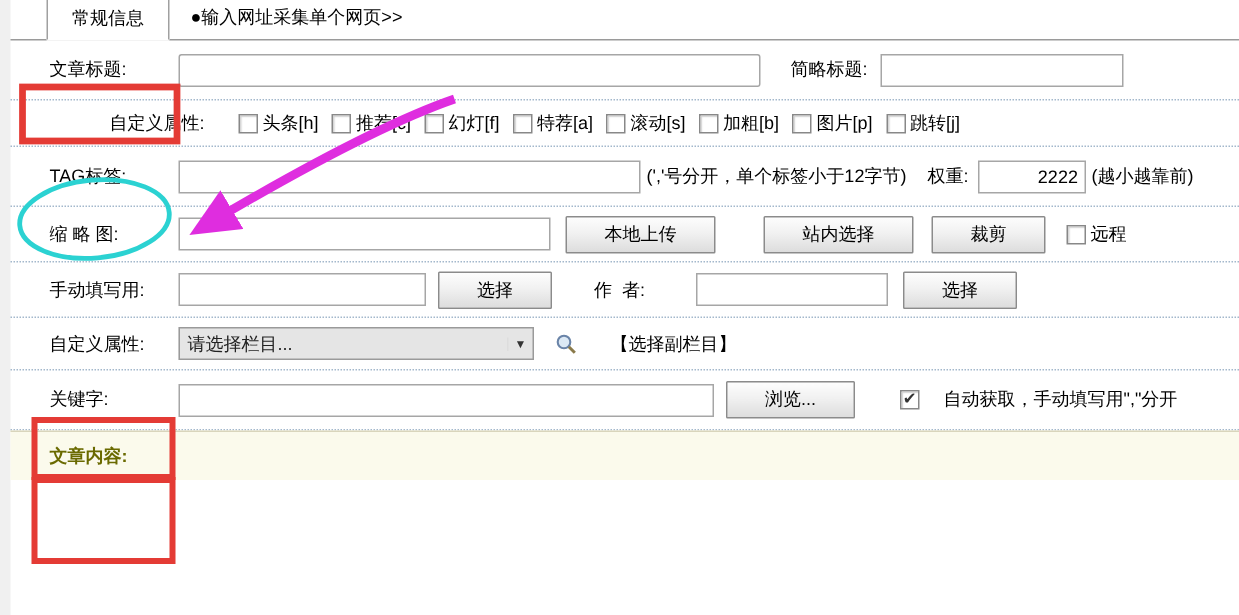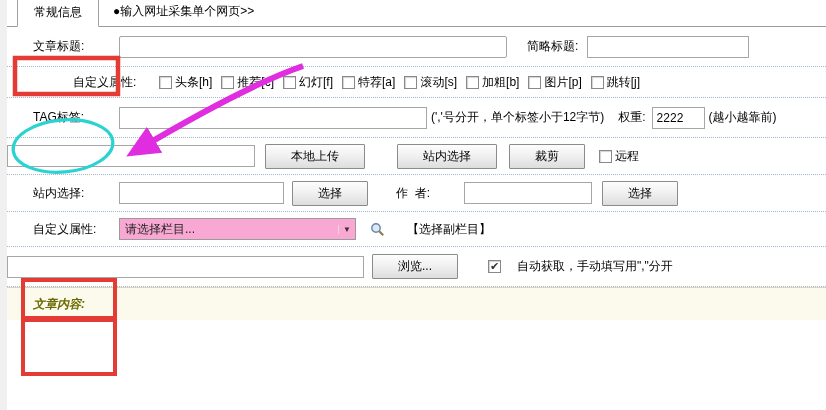--- a/index.html
+++ b/index.html
@@ -11,21 +11,21 @@
   }
   .gutter { position:absolute; left:0; top:0; bottom:0; width:7px; background:#f0f0f0; }
   .page { position:absolute; left:7px; top:0; right:0; bottom:0; }
 
   
   .breadcrumb { height:30px; padding:9px 0 0 21px; display:flex; align-items:center; gap:7px; }
   .crumb-link { color:#333; text-decoration:underline; cursor:pointer; }
   .crumb-sep, .crumb-cur { color:#111; }
 
   
-  .tabbar { height:27px; display:flex; align-items:flex-end; border-bottom:1px solid #9a9a9a; padding-left:10px; }
+  .tabbar { height:27px; display:flex; align-items:flex-end; border-bottom:1px solid #9a9a9a; padding-left:24px; }
   .tab {
     border:1px solid #a0a0a0; border-bottom:1px solid #fff; background:#fff;
     padding:4px 16px 5px 16px; margin-bottom:-1px; position:relative; z-index:2; cursor:pointer;
   }
   .collect { padding:0 0 6px 14px; cursor:pointer; }
 
   
   .row { display:flex; align-items:center; border-bottom:1px dotted #a3b8cc; padding-left:0; }
   .lab { width:112px; padding-left:26px; flex:none; }
   .r1 { height:40px; } .r2 { height:31px;padding-left:40px; } .r3 { height:40px; } .r4 { height:37px; }
@@ -38,21 +38,21 @@
     width:388px; height:30px; border:2px solid #a9cc62; border-radius:2px; padding:0 2px;
     background-image:
       repeating-linear-gradient(90deg, transparent 0, transparent 62px, #9aa 62px, #9aa 63px),
       repeating-linear-gradient(90deg, transparent 0, transparent 6px, #b9c0b0 6px, #b9c0b0 7px);
     background-size:100% 13px, 100% 6px;
     background-position:left bottom 2px, left bottom 2px;
     background-repeat:repeat-x;
   }
   .short-input { width:162px; margin-left:9px; }
   .tag-input { width:308px; height:24px; }
-  .weight-input { width:53px; margin-left:6px; }
+  .weight-input { width:72px; margin-left:6px;text-align:right; }
   .thumb-input { width:248px; }
   .source-input { width:165px; }
   .author-input { width:128px; margin-left:34px; }
   .kw-input { width:357px; }
 
   .btn {
     font:12px "Liberation Sans",sans-serif; color:#000;
     background:linear-gradient(#fdfdfd,#f1f1f1 45%,#dddddd); border:1px solid #8b8b8b;
     padding:3px 25px; cursor:pointer; border-radius:1px;
   }
@@ -62,39 +62,39 @@
   .cb { display:inline-flex; align-items:center; margin-right:9px; cursor:pointer; }
   .box {
     width:13px; height:13px; flex:none; background:#fff; border:1px solid #888;
     box-shadow:inset 1px 1px 1px rgba(0,0,0,.18); margin-right:3px;
     display:inline-flex; align-items:center; justify-content:center;
     font-size:11px; line-height:11px; color:#333;
   }
 
   
   .select {
-    width:237px; height:22px; border:1px solid #9a9a9a; background:#f9a8d4;
+    width:237px; height:22px; border:1px solid #9a9a9a; background:#e5e5e5;
     display:inline-flex; align-items:center; cursor:pointer;
   }
   .select .val { flex:1; padding-left:5px; color:#222; }
   .select .arr { width:17px; text-align:center; font-size:8px; color:#333; border-left:1px solid #ddd; }
   .sub-link { margin-left:22px; cursor:pointer; color:#000; }
   .mag { margin-left:14px; cursor:pointer; display:inline-flex; }
 
   textarea.summary {
     width:362px; height:53px; border:1px solid #a6a6a6; resize:both;
     font:12px "Liberation Sans",sans-serif; padding:2px 4px; align-self:flex-start; margin-top:2px;
   }
   .r8 { align-items:center; }
 
   .content-strip {
     height:33px; background:#fbfaec; border-top:1px solid #d9d5bc;
     display:flex; align-items:center; padding-left:26px;
   }
-  .content-strip b { color:#6a6a00; font-weight:bold;font-style:italic; }
+  .content-strip b { color:#6a6a00; font-weight:bold; }
 
   .gap4{margin-left:4px}.gap8{margin-left:8px}.gap10{margin-left:10px}.gap12{margin-left:12px}
   .gap14{margin-left:14px}.gap20{margin-left:20px}.gap28{margin-left:28px}.gap30{margin-left:30px}.gap32{margin-left:32px}
 
   .overlay { position:absolute; left:0; top:0; pointer-events:none; z-index:10; }
 </style>
 </head>
 <body>
 
 <div class="gutter"></div>
@@ -153,32 +153,33 @@
   <div class="row r3">
     <span class="lab">TAG标签:</span>
     <input type="text" class="tag-input" value="" style="">
     <span class="hint gap4">(','号分开，单个标签小于12字节)</span>
     <span class="gap14">权重:</span>
     <input type="text" class="weight-input" value="2222" style="">
     <span class="hint gap4">(越小越靠前)</span>
   </div>
 
   <div class="row r4">
+    <span class="lab">缩 略 图:</span>
     <input type="text" class="thumb-input" value="" style="">
     <button class="btn gap10">本地上传</button>
     <button class="btn gap32">站内选择</button>
     <button class="btn gap12">裁剪</button>
     <span class="cb gap14">
         <span class="box"></span>
         <span>远程</span>
       </span>
   </div>
 
   <div class="row r5">
-    <span class="lab">站内选择:</span>
+    <span class="lab">手动填写用:</span>
     <input type="text" class="source-input" value="" style="">
     <button class="btn gap8">选择</button>
     <span class="gap28" style="white-space:pre">作  者:</span>
     <input type="text" class="author-input" value="" style="">
     <button class="btn gap10">选择</button>
   </div>
 
   <div class="row r6">
     <span class="lab">自定义属性:</span>
     <div class="select">
@@ -188,20 +189,21 @@
     <span class="mag">
       <svg width="15" height="15" viewBox="0 0 15 15">
         <circle cx="6" cy="6" r="4.2" fill="#dce9f5" stroke="#6a84a8" stroke-width="1.4"></circle>
         <line x1="9.2" y1="9.2" x2="13.2" y2="13.2" stroke="#8a7a4a" stroke-width="2"></line>
       </svg>
     </span>
     <span class="sub-link">【选择副栏目】</span>
   </div>
 
   <div class="row r7">
+    <span class="lab">关键字:</span>
     <input type="text" class="kw-input" value="" style="">
     <button class="btn gap8">浏览...</button>
     <span class="cb gap30">
         <span class="box">✔</span>
       </span>
     <span class="gap4">自动获取，手动填写用","分开</span>
   </div>
 
 
   <div class="content-strip">

